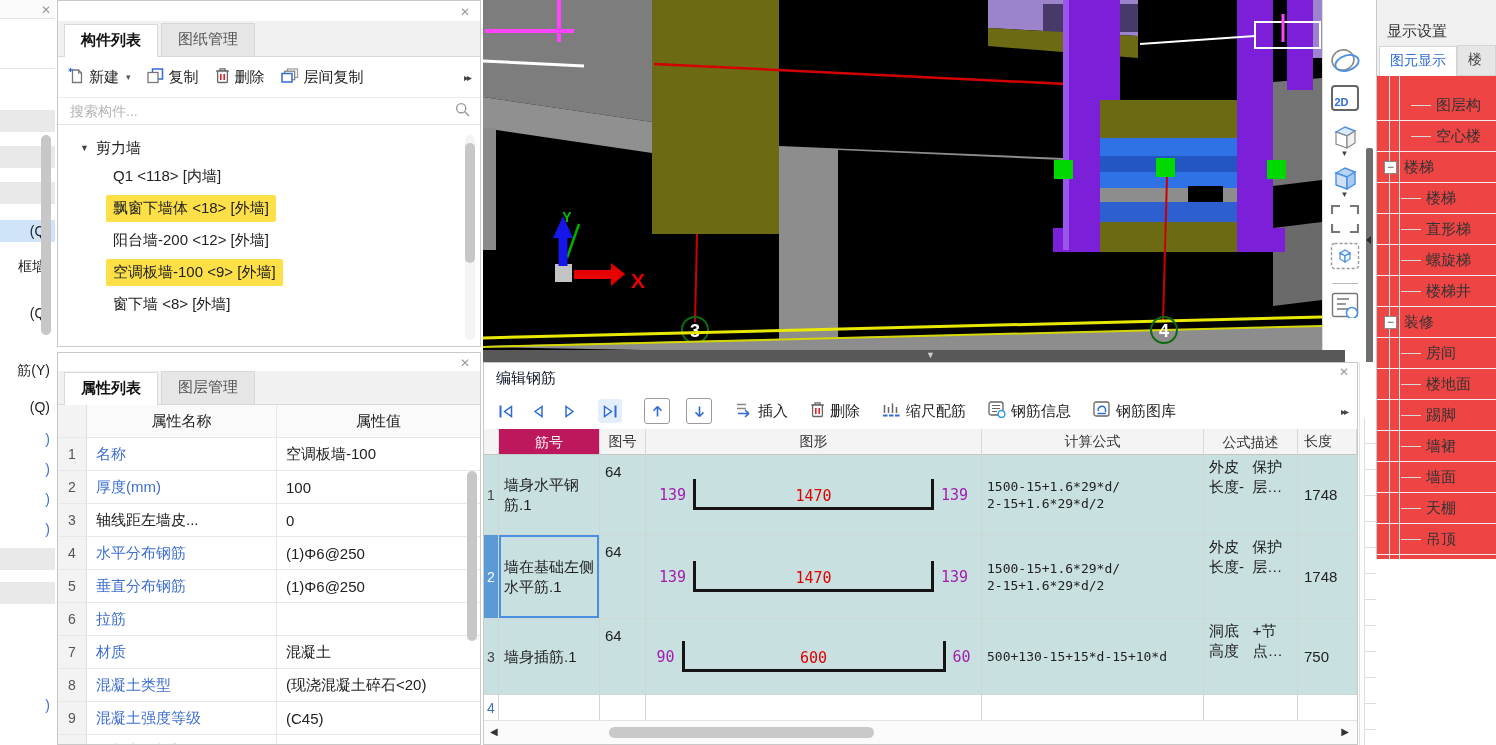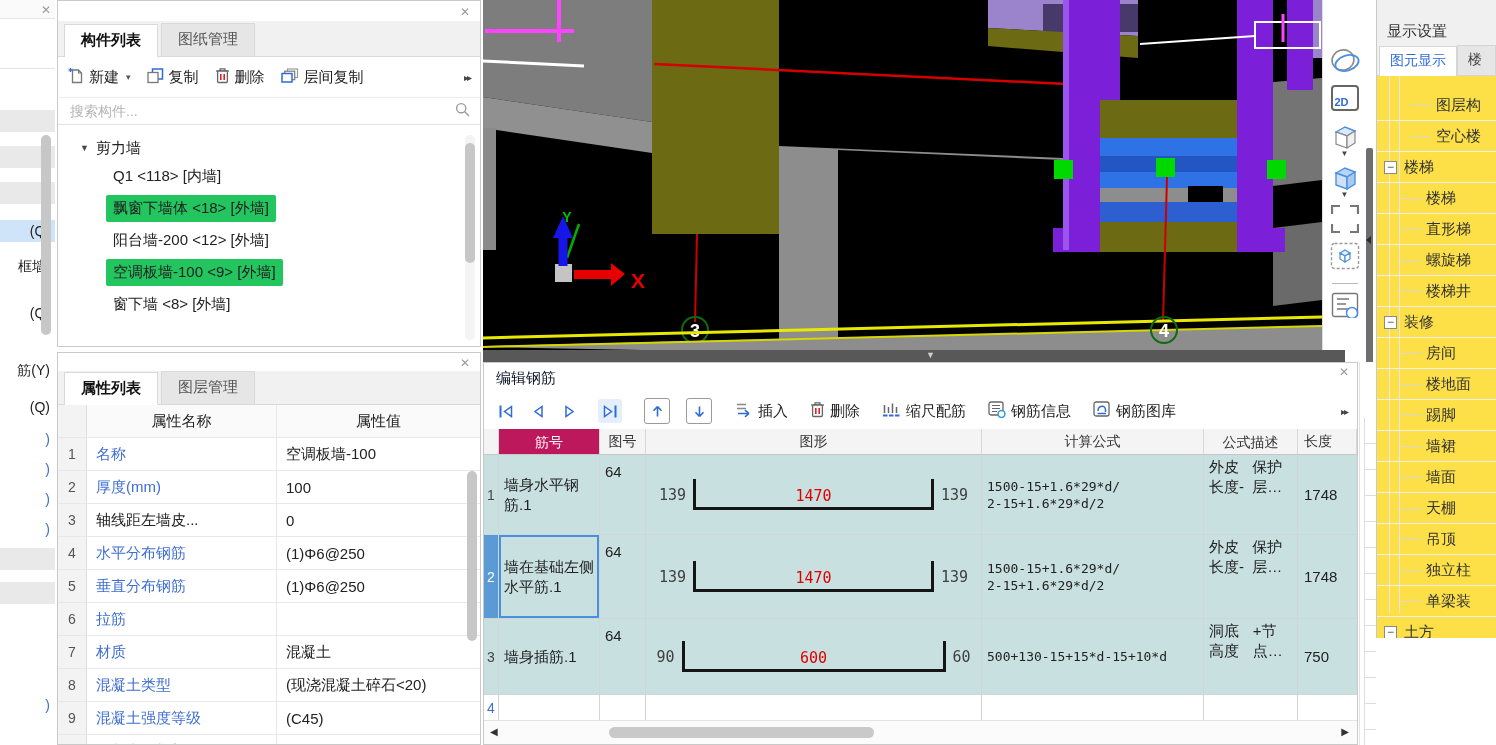--- a/index.html
+++ b/index.html
@@ -21,21 +21,21 @@
   .overflow-glyph{color:#444;font-size:10px;letter-spacing:-2px;margin-left:auto}
   .searchrow{height:28px;border-top:1px solid #ececec;border-bottom:1px solid #e3e3e3;display:flex;
     align-items:center;padding:0 10px;box-sizing:border-box}
   .searchrow input{border:none;outline:none;flex:1;font-size:14px;color:#444;font-family:inherit}
   .searchrow input::placeholder{color:#b4b4b4}
   .ctree{position:relative;padding-top:8px}
   .cgroup{height:30px;display:flex;align-items:center;gap:7px;padding-left:22px;color:#222}
   .expander{font-size:9px;color:#444}
   .citem{height:32px;display:flex;align-items:flex-start;padding-left:48px}
   .citem .lbl{padding:4px 7px;border-radius:2px;white-space:nowrap}
-  .citem.sel .lbl{background:#22c55e}
+  .citem.sel .lbl{background:#fde047}
   .vtrack{position:absolute;width:10px;background:#f4f4f4;border-radius:5px}
   .vthumb{position:absolute;width:10px;background:#c7c7c7;border-radius:5px}
   
   .prow{display:flex;height:33px;border-bottom:1px solid #e8e8e8;box-sizing:border-box;align-items:stretch}
   .pnum{width:28px;background:#f3f3f3;border-right:1px solid #dedede;display:flex;align-items:center;
     justify-content:center;color:#555;font-size:14px;flex:none}
   .pname{width:190px;border-right:1px solid #e8e8e8;display:flex;align-items:center;padding-left:9px;
     color:#3f6fd1;box-sizing:border-box;flex:none;white-space:nowrap;overflow:hidden}
   .pname.plain{color:#222}
   .pval{flex:1;display:flex;align-items:center;padding-left:9px;white-space:nowrap;overflow:hidden}
@@ -62,21 +62,21 @@
     font-family:"DejaVu Sans Mono","Liberation Mono",monospace;font-size:13px;line-height:17px}
   .w-desc{width:94px;font-size:15px;line-height:20px;display:flex;justify-content:center}
   .w-len{flex:1;border-right:none;font-size:15px;display:flex;align-items:center}
   .rhead .rc{background:#f4f4f4;border-right:1px solid #d8d8d8;border-bottom:1px solid #c6c6c6;
     display:flex;align-items:center;justify-content:center;font-size:14px;color:#333;padding:0}
   .rhead .w-name{background:#be185d;color:#fff}
   .teal .rc{background:#c9e0e1}
   .rownum-sel{background:#5b9bd5 !important;color:#fff !important;display:flex;align-items:center;justify-content:center}
   .cell-sel{box-shadow:inset 0 0 0 2px #4a90e2}
   .shape{display:flex;align-items:center;justify-content:center;gap:7px;width:100%}
-  .dim{font-size:15px;font-family:"DejaVu Sans Mono","Liberation Mono",monospace;color:#404040}
+  .dim{font-size:15px;font-family:"DejaVu Sans Mono","Liberation Mono",monospace;color:#a21caf}
   .ubar{height:28px;border-left:3px solid #151515;border-right:3px solid #151515;border-bottom:3px solid #151515;
     display:flex;align-items:flex-end;justify-content:center}
   .ubar .mid{color:#e00000;font-size:15px;line-height:22px;font-family:"DejaVu Sans Mono","Liberation Mono",monospace}
   .hscroll{position:absolute;left:0;right:0;bottom:0;height:23px;background:#fbfbfb;border-top:1px solid #e3e3e3}
   .hthumb{position:absolute;top:6px;height:11px;background:#c9c9c9;border-radius:6px}
   .harrow{position:absolute;top:5px;font-size:10px;color:#333}
   
   .dp-title{height:30px;display:flex;align-items:center;padding-left:10px;background:#f0f0f0;color:#333}
   .dp-tabbar{display:flex;align-items:flex-end;background:#f0f0f0;border-bottom:1px solid #d5d5d5;height:30px;
     padding-left:2px;box-sizing:border-box}
@@ -653,21 +653,21 @@
       <span class="harrow" style="left:6px">◀</span>
       <div class="hthumb" style="left:125px;width:265px"></div>
       <span class="harrow" style="right:8px">▶</span>
     </div>
   </div>
 
   <div class="grid-strip" style="left:1359px;top:362px;width:17px;height:383px">
     <div class="grid-inner"></div>
   </div>
 
-  <div class="abs" style="left:1376px;top:0;width:120px;height:638px;background:#fde047;border-left:1px solid #c9c9c9;box-sizing:border-box;overflow:hidden">
+  <div class="abs" style="left:1376px;top:0;width:120px;height:559px;background:#ef4444;border-left:1px solid #c9c9c9;box-sizing:border-box;overflow:hidden">
     <div style="height:16px;background:#f0f0f0"></div>
     <div class="dp-title">显示设置</div>
     <div class="dp-tabbar">
       <div class="dp-tab active">图元显示</div>
       <div class="dp-tab" style="flex:1">楼</div>
     </div>
     <div class="dp-tree" style="padding-top:14px;position:relative">
       <div class="dp-guide" style="left:12px;top:0"></div>
       <div class="dp-guide" style="left:22px;top:0"></div>
       <div class="dp-row">

